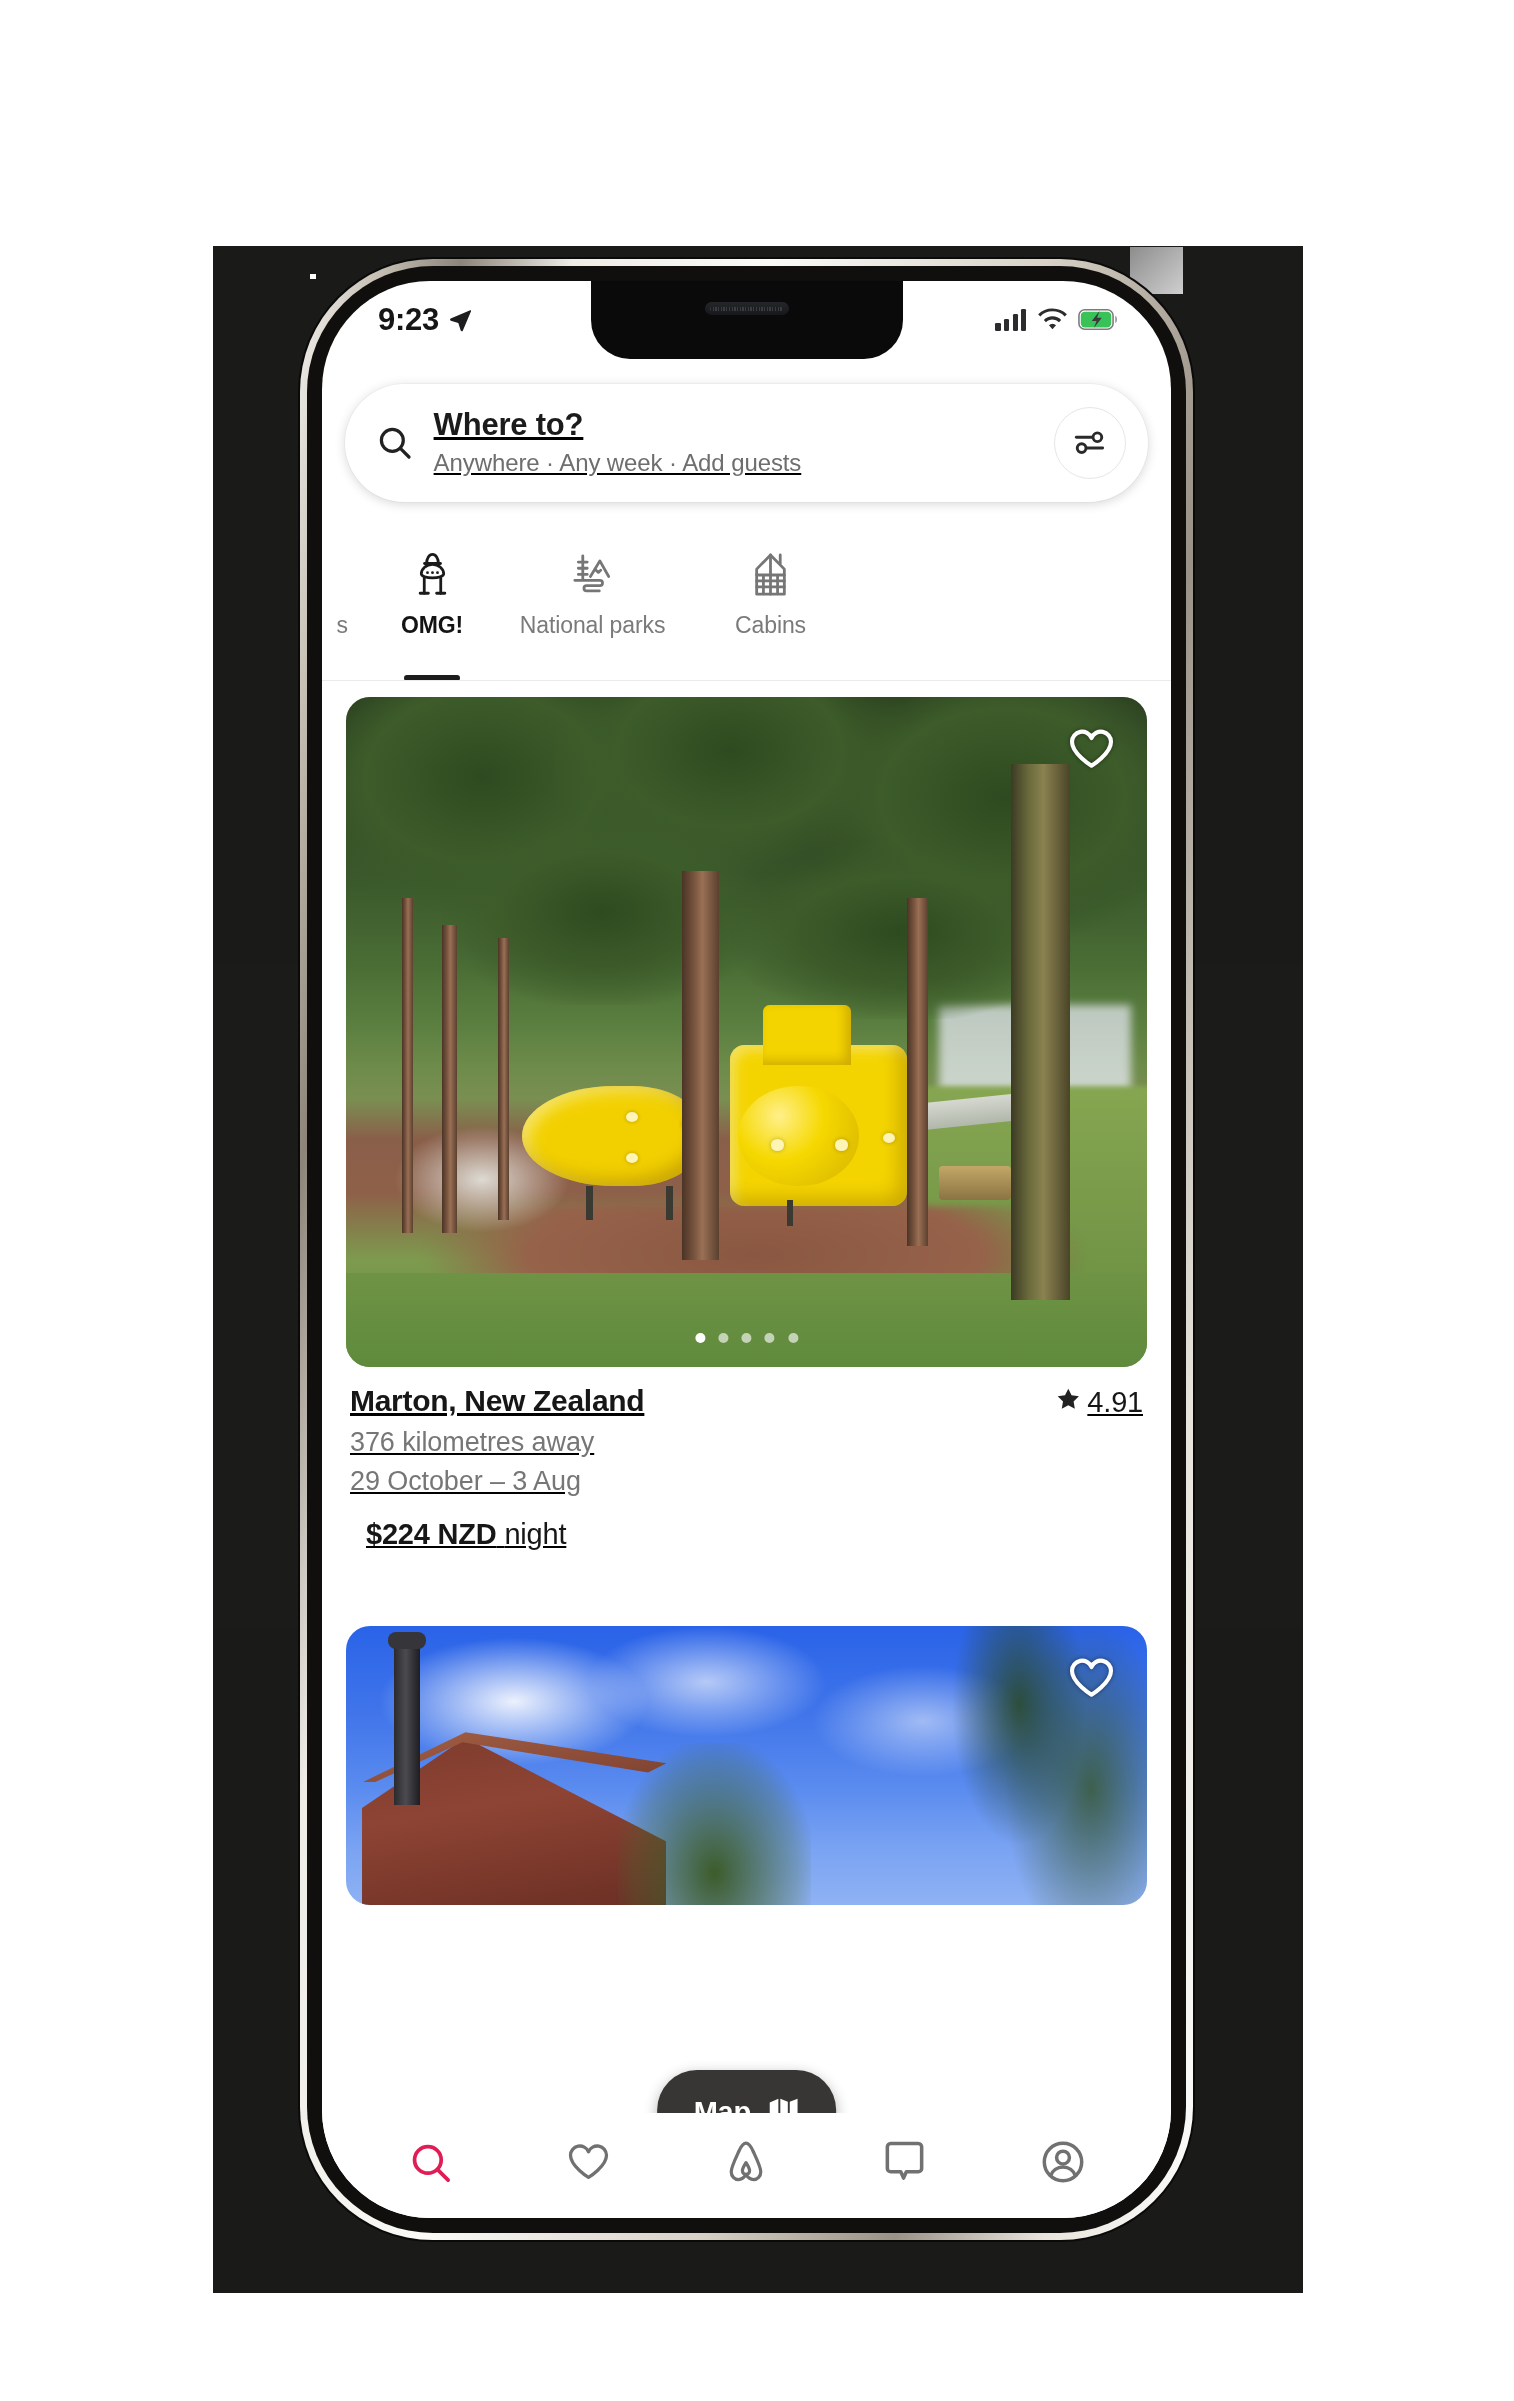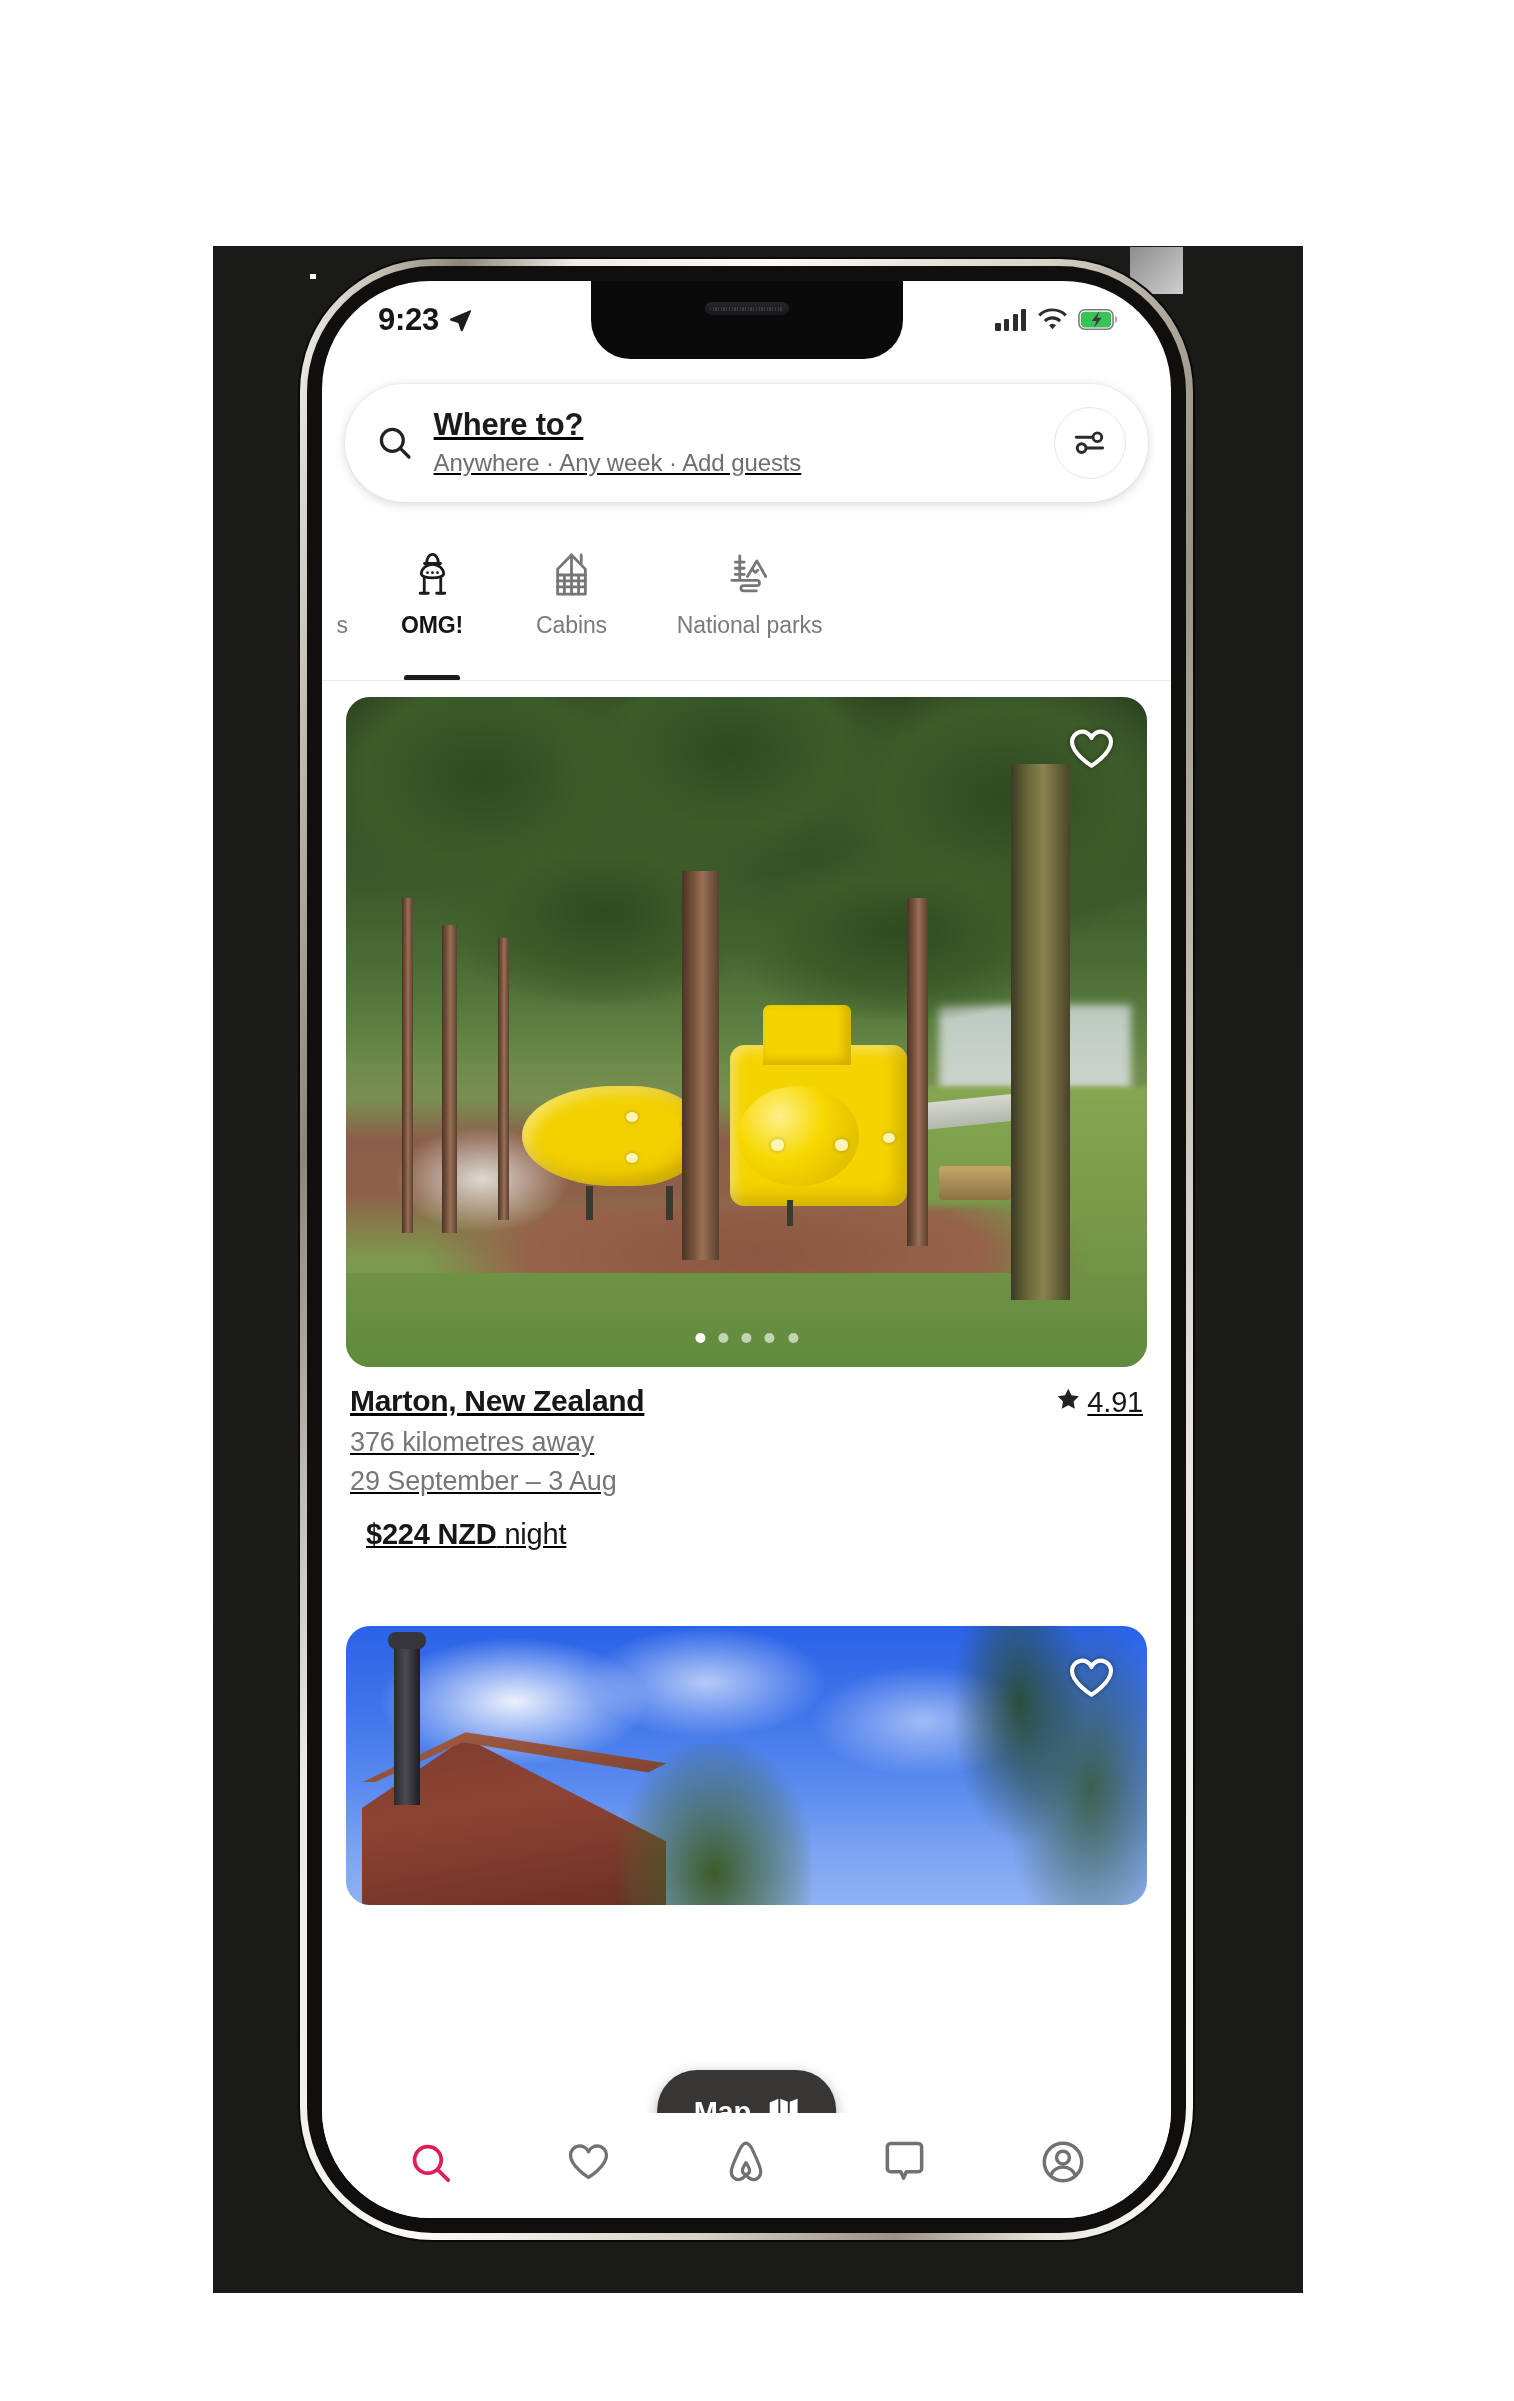--- a/index.html
+++ b/index.html
@@ -347,45 +347,45 @@
             <circle cx="18" cy="15.4" r="0.95" fill="#1b1b1b" stroke="none"></circle>
             <circle cx="21.4" cy="15.4" r="0.95" fill="#1b1b1b" stroke="none"></circle>
             <path d="M12.4 19v10.4M23.6 19v10.4"></path>
             <path d="M9.6 29.4h5.6M20.8 29.4h5.6"></path>
           </svg>
         </div>
         <div class="lbl">OMG!</div>
         <div class="underline"></div>
       </div>
 
+      <div class="tab" style="width:199px;">
+        <div class="ico">
+          <svg width="53" height="52" viewBox="0 0 36 34" fill="none" stroke="#767676" stroke-width="1.9" stroke-linecap="round" stroke-linejoin="round">
+            <path d="M11.4 4v16"></path>
+            <path d="M8.4 8.2h6M8.4 12.4h6M8.4 16.6h6"></path>
+            <path d="M16.6 18 23 7.4 29 18"></path>
+            <path d="M20 13.4l2 1.8 1.6-1.4"></path>
+            <path d="M6 20.6h17c2.4 0 2.4 3.6 0 3.6h-9c-2.4 0-2.4 3.6 0 3.6h8.6"></path>
+          </svg>
+        </div>
+        <div class="lbl">National parks</div>
+
+      </div>
+
       <div class="tab" style="width:157px;">
         <div class="ico">
           <svg width="53" height="52" viewBox="0 0 36 34" fill="none" stroke="#767676" stroke-width="1.9" stroke-linecap="round" stroke-linejoin="round">
             <path d="M18 3.4 8.6 13v17h18.8V13z"></path>
             <path d="M8.6 17h18.8M8.6 21h18.8M8.6 25h18.8"></path>
             <path d="M18 3.4V30"></path>
             <path d="M13.2 17.6v12.2M22.8 17.6v12.2"></path>
             <path d="M24.6 3.4V9"></path>
           </svg>
         </div>
         <div class="lbl">Cabins</div>
-
-      </div>
-
-      <div class="tab" style="width:199px;">
-        <div class="ico">
-          <svg width="53" height="52" viewBox="0 0 36 34" fill="none" stroke="#767676" stroke-width="1.9" stroke-linecap="round" stroke-linejoin="round">
-            <path d="M11.4 4v16"></path>
-            <path d="M8.4 8.2h6M8.4 12.4h6M8.4 16.6h6"></path>
-            <path d="M16.6 18 23 7.4 29 18"></path>
-            <path d="M20 13.4l2 1.8 1.6-1.4"></path>
-            <path d="M6 20.6h17c2.4 0 2.4 3.6 0 3.6h-9c-2.4 0-2.4 3.6 0 3.6h8.6"></path>
-          </svg>
-        </div>
-        <div class="lbl">National parks</div>
 
       </div>
 
     </div>
 
     <div id="feed">
 
       <div class="card">
         <div class="photo">
           <div class="forest">
@@ -445,21 +445,21 @@
             <div class="rating">
               <span>
                 <svg width="26.6" height="26.6" viewBox="0 0 24 24">
                     <path d="M12 2.4l2.95 5.98 6.6.96-4.78 4.66 1.13 6.58L12 17.48l-5.9 3.1 1.13-6.58L2.45 9.34l6.6-.96z" fill="#222"></path>
                   </svg>
               </span>
               <span>4.91</span>
             </div>
           </div>
           <div class="sub">376 kilometres away</div>
-          <div class="sub">29 September – 3 Aug</div>
+          <div class="sub">29 October – 3 Aug</div>
           <div class="price">
             <b>$224 NZD</b>
             <span>night</span>
           </div>
         </div>
       </div>
 
       <div class="card" style="margin-top:43px;">
         <div class="photo photo2">
           <div class="barnscene">

